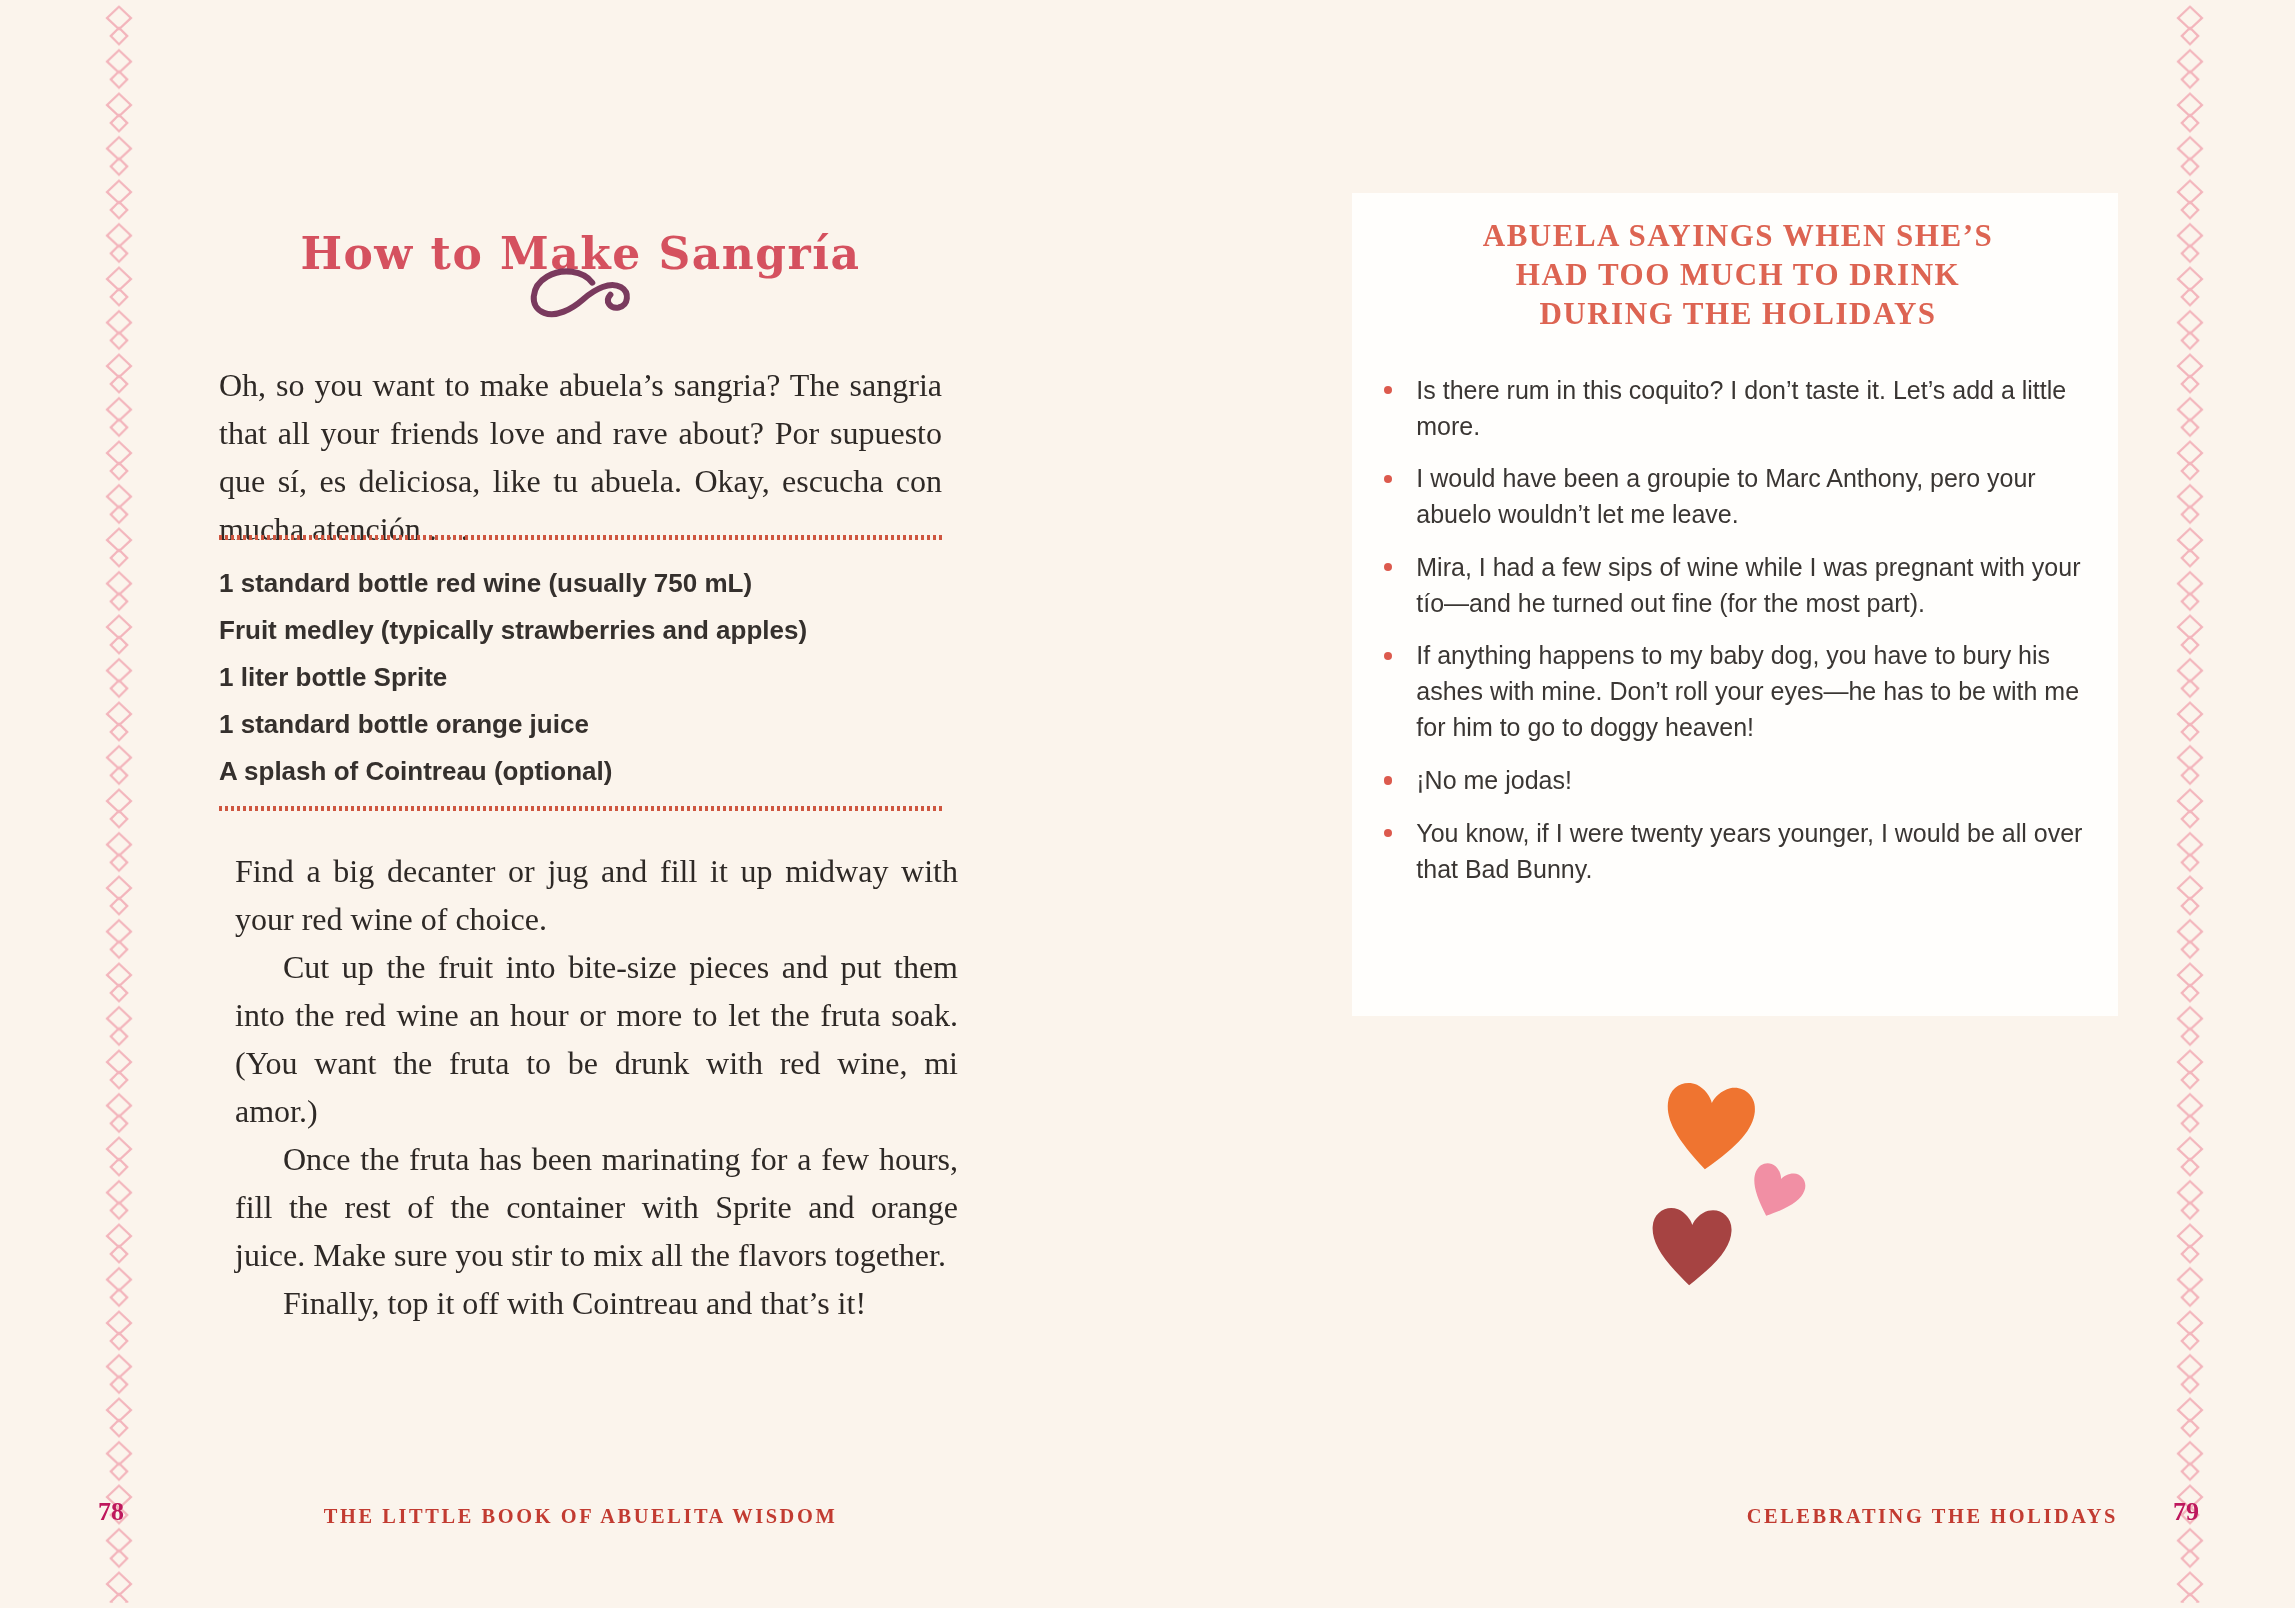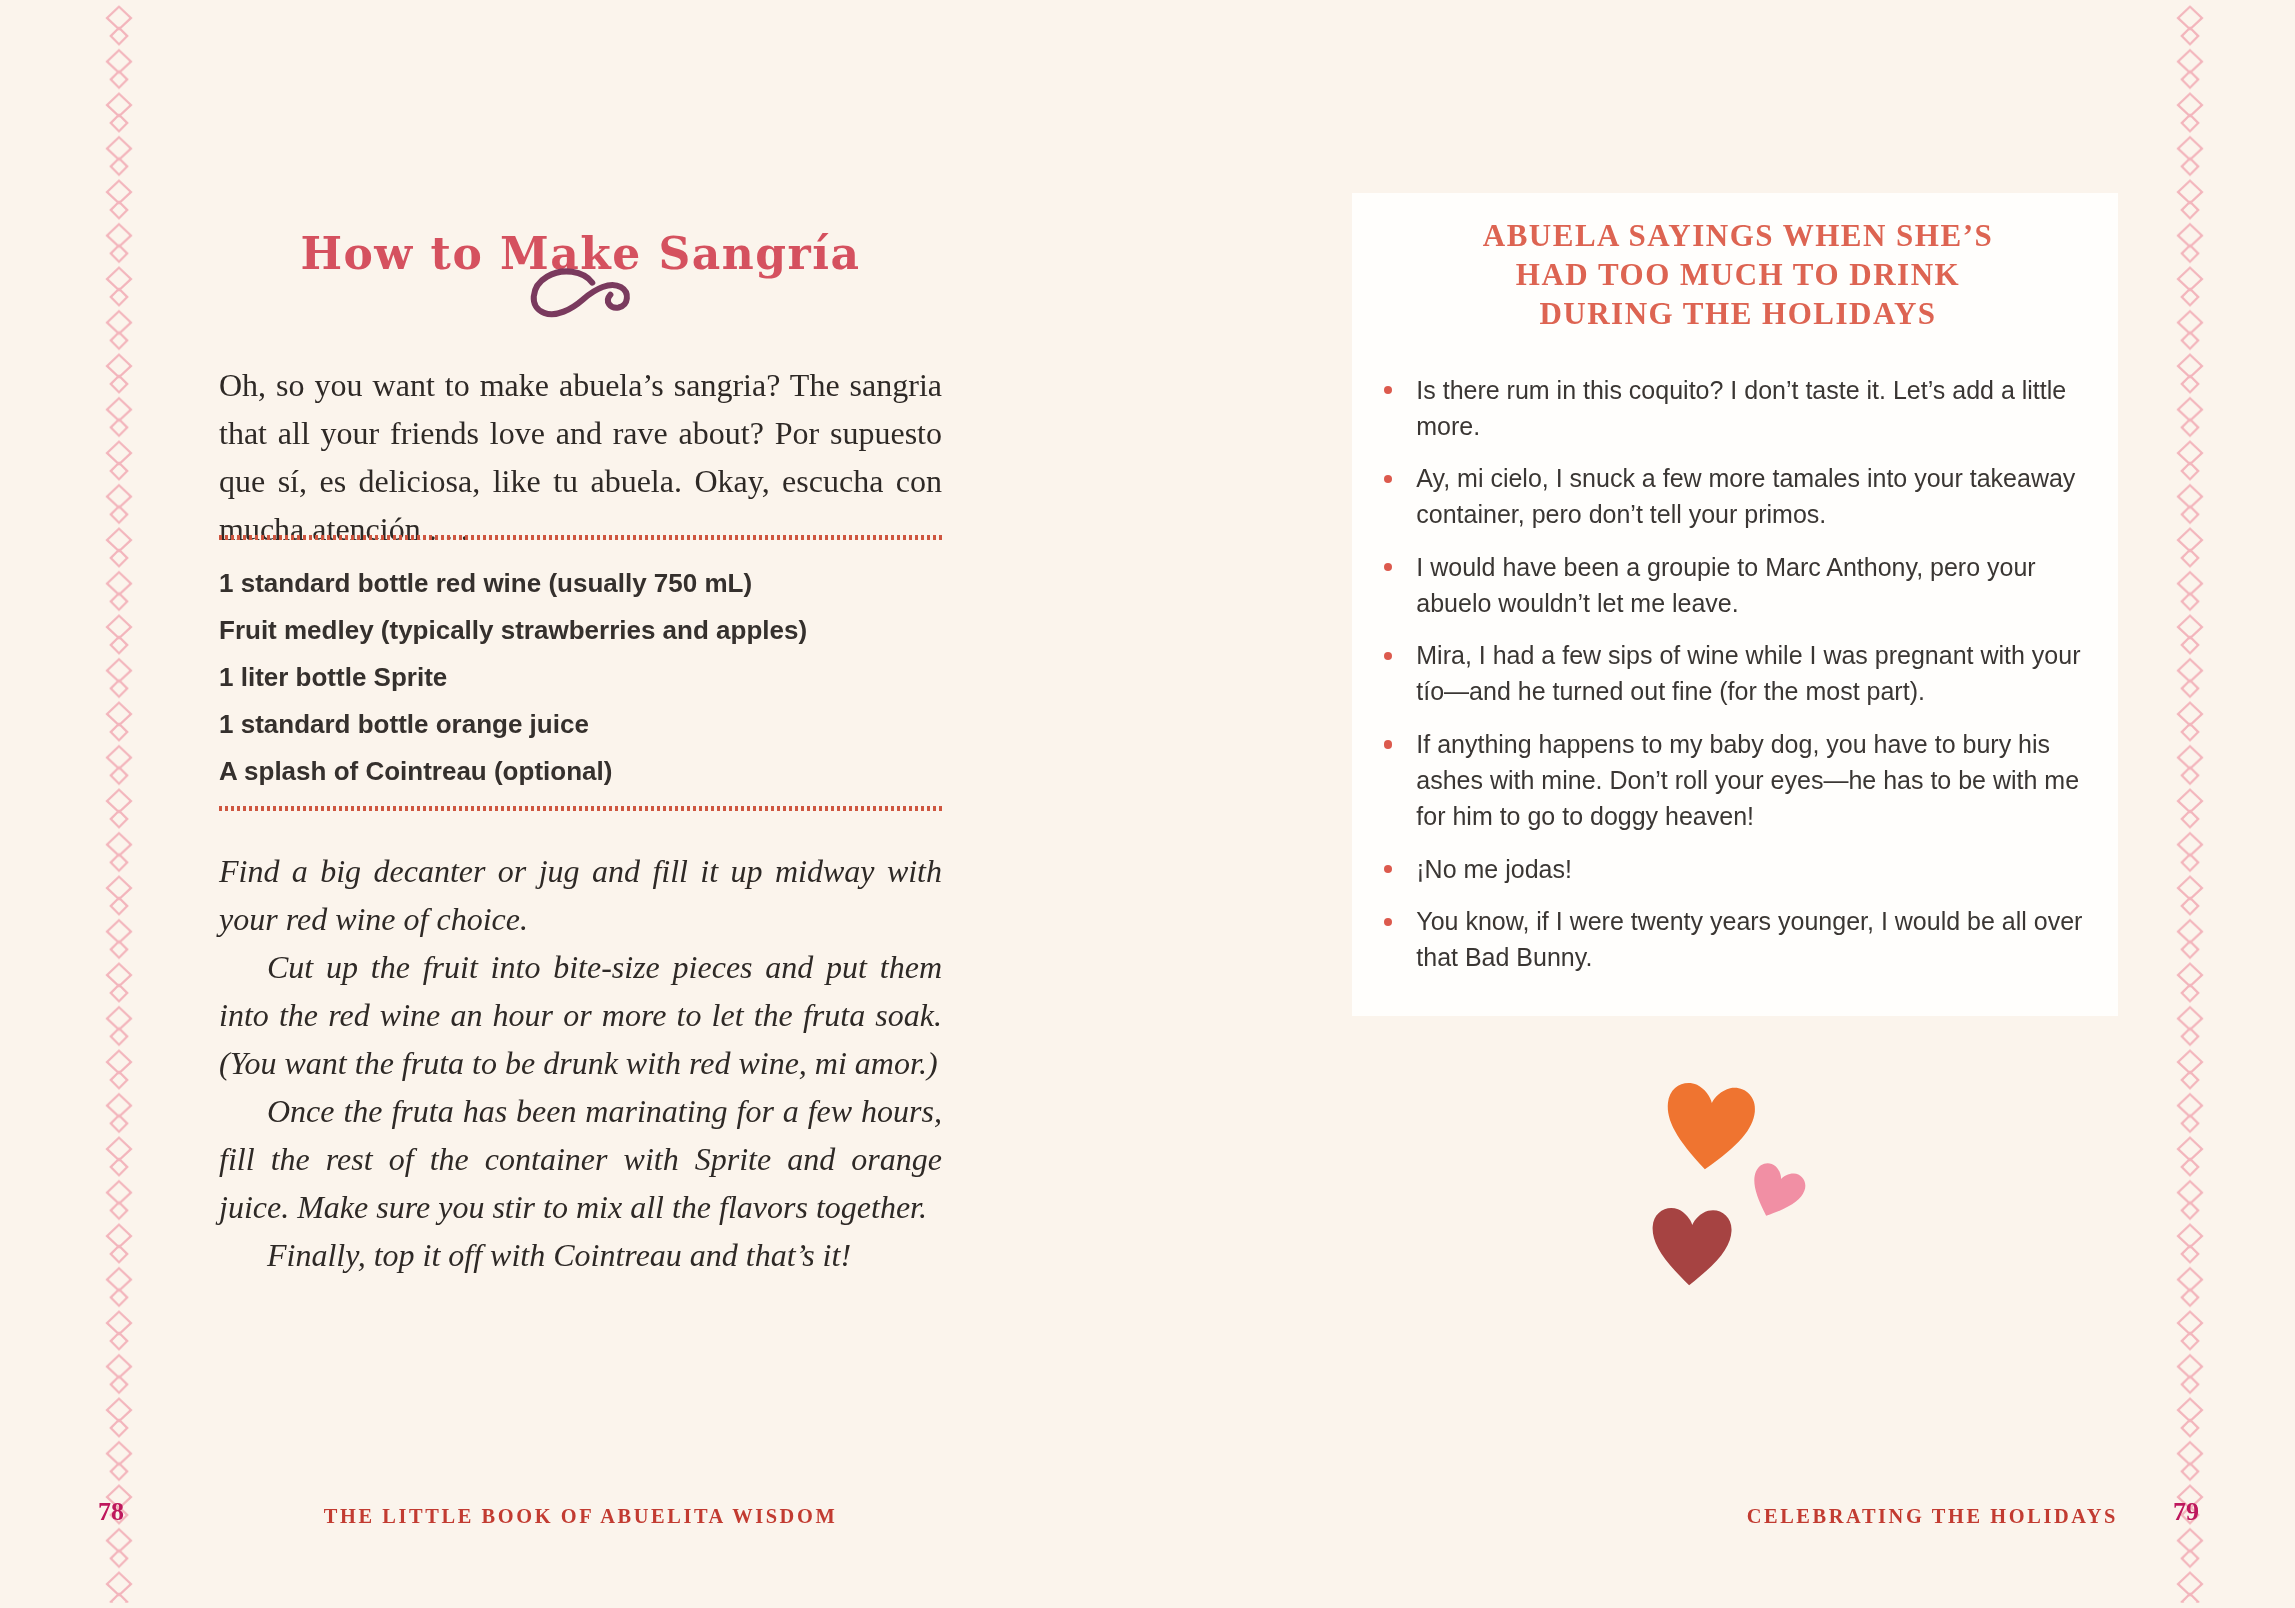--- a/index.html
+++ b/index.html
@@ -41,22 +41,22 @@
   .dot-divider.two{top:806px;}
   .ingredients{position:absolute;top:560px;left:0;width:100%;}
   .ingredient{
     font-family:"Liberation Sans", sans-serif;
     font-weight:600;
     font-size:26px;
     line-height:47px;
     color:#35302D;
   }
   .instructions{
-    position:absolute;top:847px;left:0;width:100%;
-    font-size:32px;line-height:48px;color:#2E2926;font-style:italic;
+    position:absolute;top:847px;left:16px;width:100%;
+    font-size:32px;line-height:48px;color:#2E2926;
   }
   .instructions p{margin:0;text-align:justify;}
   .instructions p.indented{text-indent:48px;}
 
   
   .sayings-box{
     position:absolute;left:1352px;top:193px;width:766px;height:823px;
     background:#FFFEFC;
     box-sizing:border-box;
     padding:22.7px 26px 0 32px;
@@ -175,24 +175,20 @@
       <div>DURING THE HOLIDAYS</div>
     </div>
 
     <div class="sayings">
       <div class="saying">
         <span class="bullet-dot"></span>
         <span>Is there rum in this coquito? I don’t taste it. Let’s add a little more.</span>
       </div>
       <div class="saying">
         <span class="bullet-dot"></span>
-        <span>Ay, mi cielo, I snuck a few more tamales into your takeaway container, pero don’t tell your primos.</span>
-      </div>
-      <div class="saying">
-        <span class="bullet-dot"></span>
         <span>I would have been a groupie to Marc Anthony, pero your abuelo wouldn’t let me leave.</span>
       </div>
       <div class="saying">
         <span class="bullet-dot"></span>
         <span>Mira, I had a few sips of wine while I was pregnant with your tío—and he turned out fine (for the most part).</span>
       </div>
       <div class="saying">
         <span class="bullet-dot"></span>
         <span>If anything happens to my baby dog, you have to bury his ashes with mine. Don’t roll your eyes—he has to be with me for him to go to doggy heaven!</span>
       </div>

